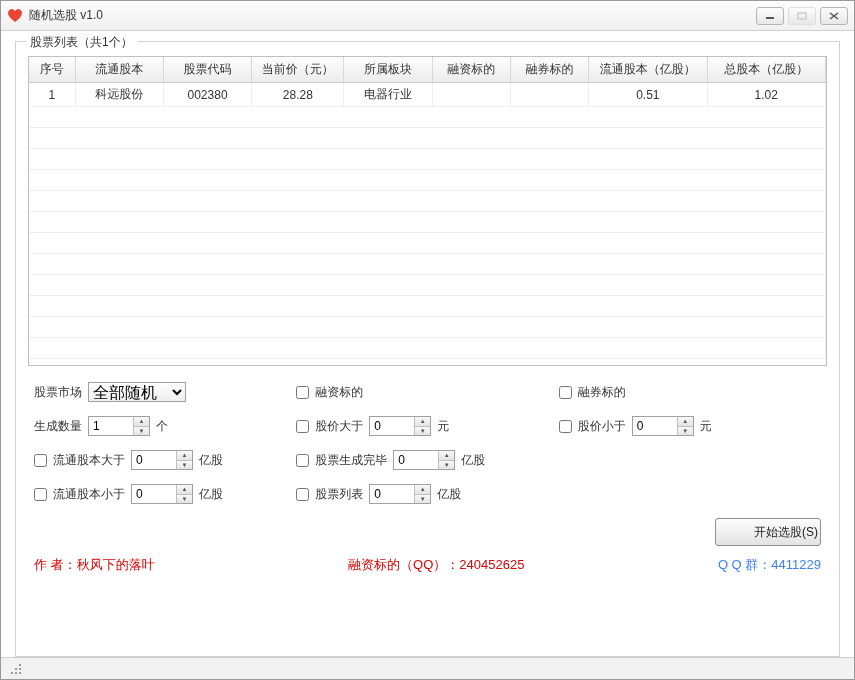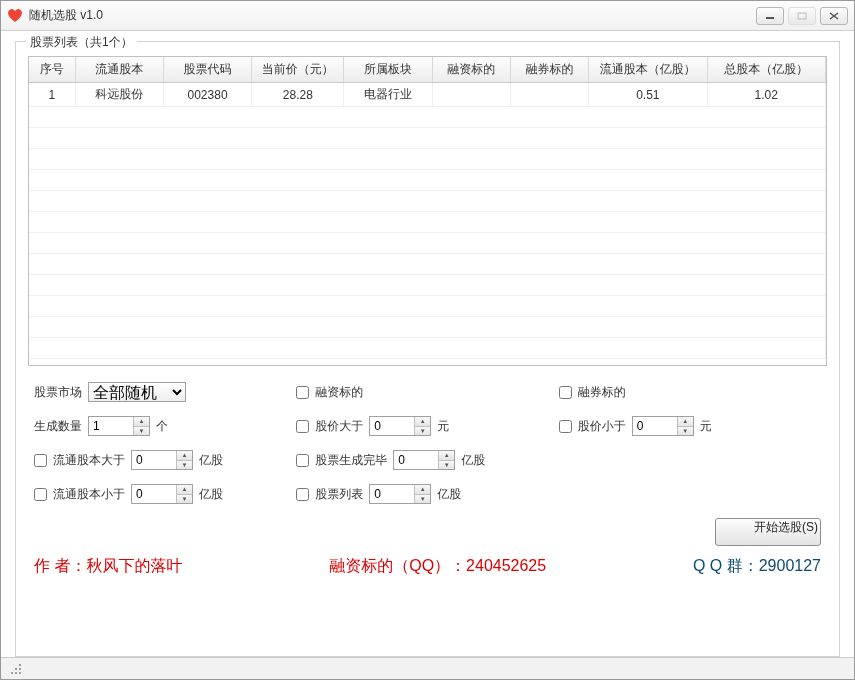--- a/index.html
+++ b/index.html
@@ -135,33 +135,33 @@
     }
     .btnrow {
       display: flex; justify-content: flex-end;
       gap: 18px; padding: 10px 6px 6px 0;
     }
     .btn {
       min-width: 106px; height: 28px;
       border: 1px solid #8e8e8e;
       border-radius: 3px;
       background: linear-gradient(#fdfdfd,#e3e3e3);
-      display:flex; align-items:flex-start; justify-content:center;
+      display:flex; align-items:center; justify-content:center;
       cursor: default;
       color:#222;
       padding-left:36px;
     }
     .btn.disabled { color:#9a9a9a; border-color:#c5c5c5; background:linear-gradient(#f7f7f7,#ececec); }
     .credits {
       display:flex; justify-content: space-between;
       padding: 4px 6px 8px 6px;
-      font-size: 16px;
+      font-size: 13px;
     }
     .credits .red { color:#d00; }
-    .credits .blue { color:#0c4a6e; }
+    .credits .blue { color:#3b82f6; }
     .statusbar {
       border-top: 1px solid #ccc;
       height: 22px;
       background: #f2f2f2;
       display:flex; align-items:center;
       padding: 0 8px;
       color:#d00;
       justify-content: space-between;
     }
     .grip {
@@ -396,21 +396,21 @@
       </div>
 
       <div class="credits">
         <span>
           <span class="red">作 者：</span><span class="red">秋风下的落叶</span>
         </span>
         <span>
           <span class="red">融资标的（QQ）：</span><span class="red">240452625</span>
         </span>
         <span>
-          <span class="blue">Q Q 群：</span><span class="blue">2900127</span>
+          <span class="blue">Q Q 群：</span><span class="blue">4411229</span>
         </span>
       </div>
     </div>
   </div>
 
   <div class="statusbar">
     <span class="grip">
       <svg width="12" height="12">
           <g fill="#9a9a9a">
             <rect x="8" y="8" width="2" height="2"></rect>

